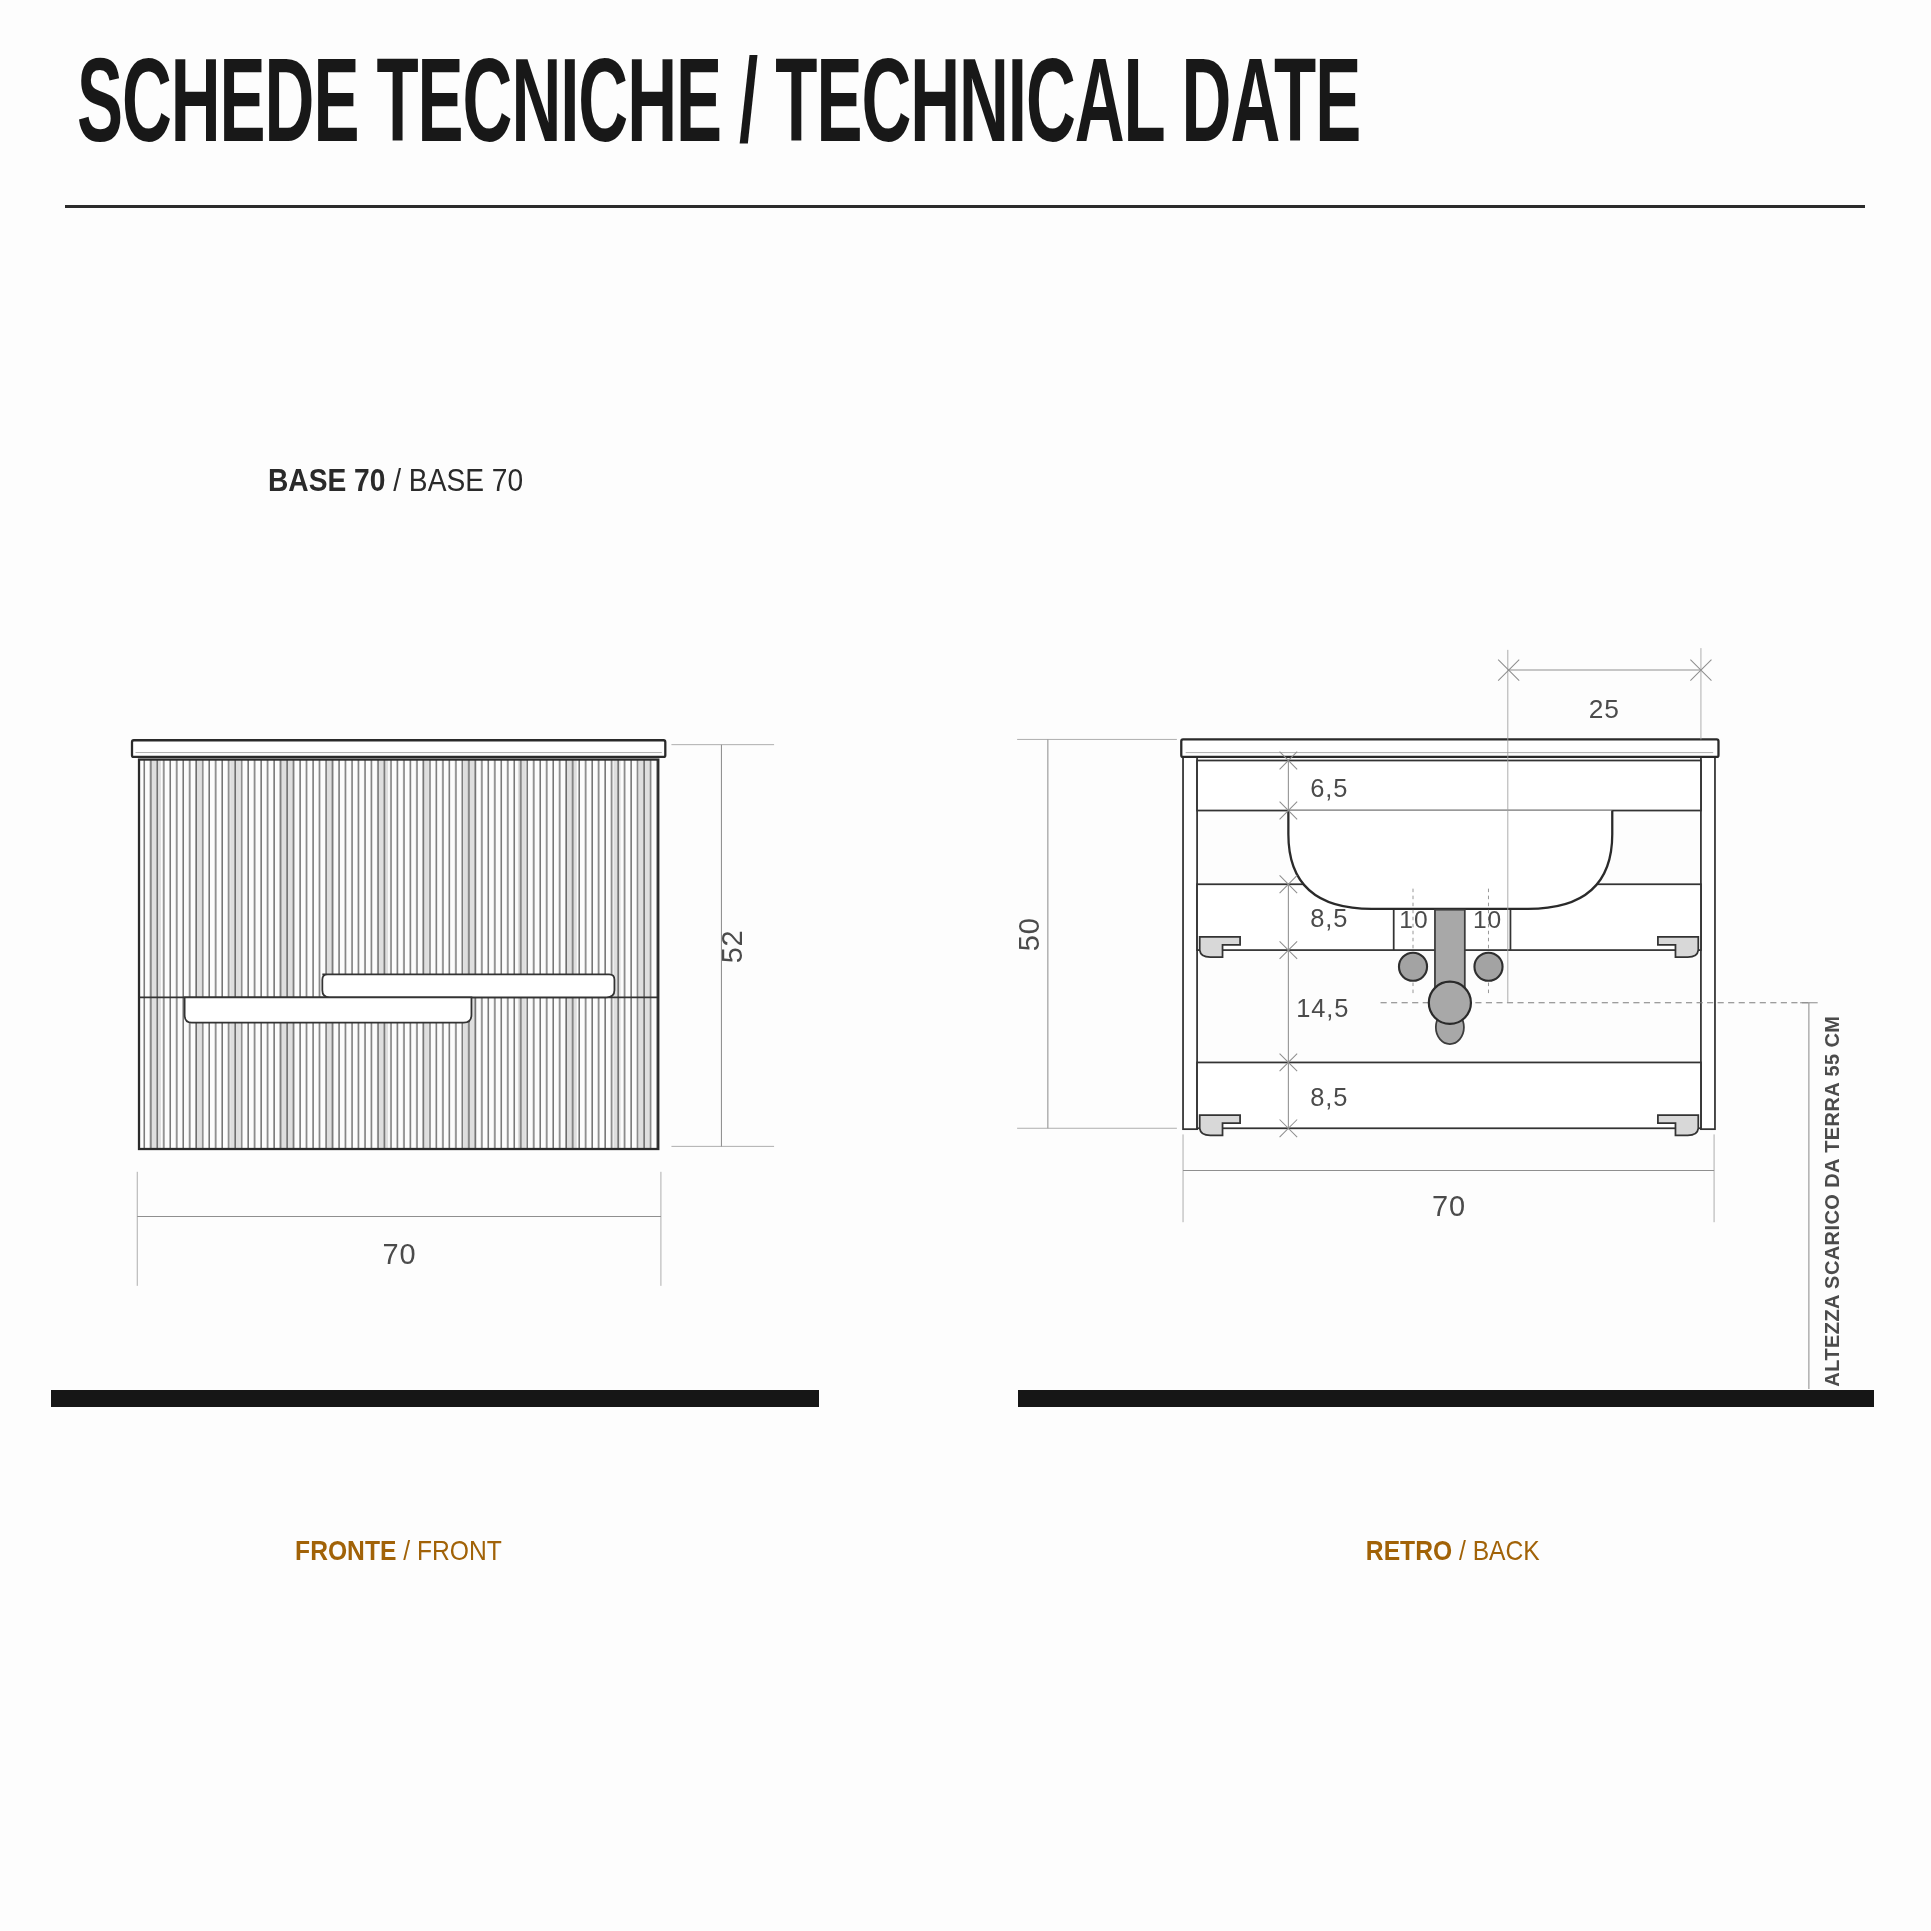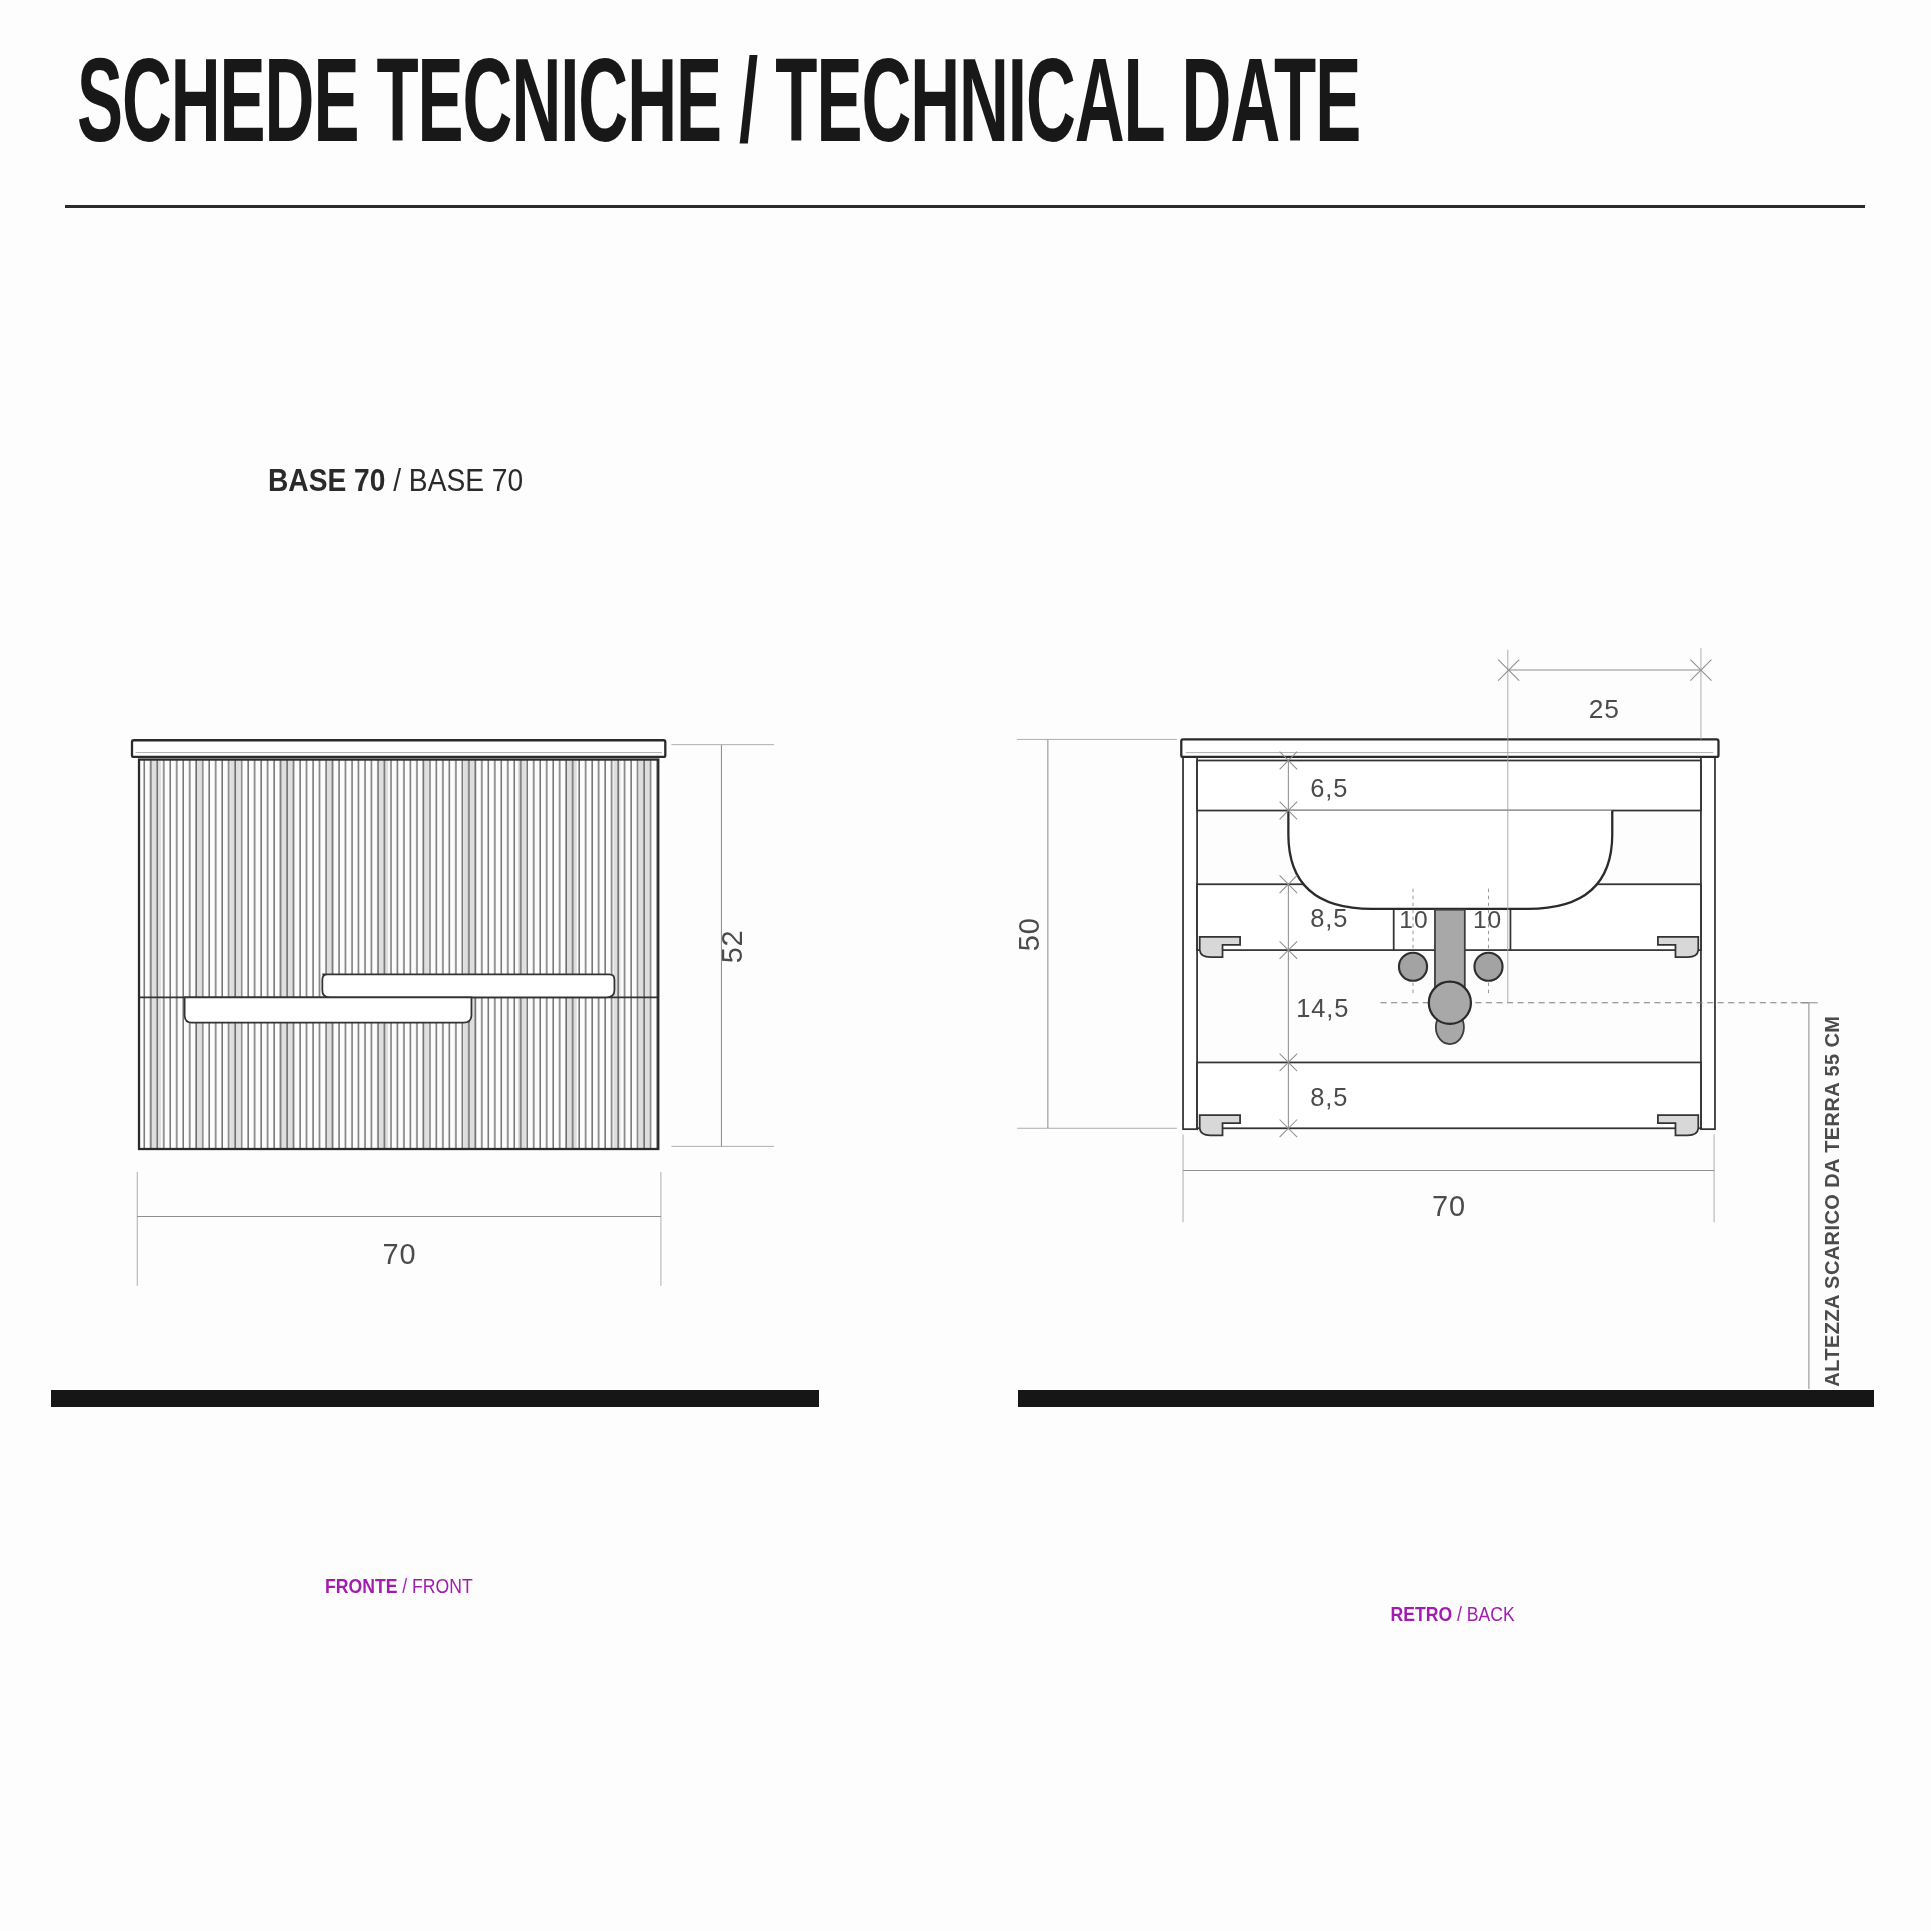--- a/index.html
+++ b/index.html
@@ -9,21 +9,21 @@
   }
   .page-title{
     position:absolute;left:77px;top:35px;height:140px;
     font-size:119px;font-weight:bold;letter-spacing:-1.8px;white-space:nowrap;
     transform:scaleX(0.58);transform-origin:left top;color:#181818;line-height:1.1;
   }
   .title-rule{position:absolute;left:65px;top:205px;width:1800px;height:2.6px;background:#2b2b2b;}
   .product-label{position:absolute;left:268px;top:462px;font-size:32px;white-space:nowrap;
     transform:scaleX(0.88);transform-origin:left top;color:#2a2a2a;}
   .product-label b{font-weight:bold;}
-  .caption{position:absolute;top:1575px;width:351px;text-align:center;font-size:20px;color:#a21caf;}
+  .caption{position:absolute;top:1535px;width:351px;text-align:center;font-size:28px;color:#a16207;}
   .caption .inner{display:inline-block;transform:scaleX(0.88);white-space:nowrap;}
   .caption b{font-weight:bold;}
   .floor-bar{position:absolute;top:1390px;height:16.7px;background:#161616;}
   svg{position:absolute;overflow:visible;}
   svg text{font-family:"Liberation Sans", sans-serif;fill:#4b4b4b;letter-spacing:1px;}
   .thick{stroke:#2a2a2a;stroke-width:2.6;fill:none;}
   .med{stroke:#333;stroke-width:2;fill:none;}
   .dim{stroke:#8f8f8f;stroke-width:1.2;fill:none;}
   .ext{stroke:#a2a2a2;stroke-width:1;fill:none;}
   .dash{stroke:#7d7d7d;stroke-width:1.2;fill:none;stroke-dasharray:7 5;}
@@ -195,16 +195,16 @@
     <text transform="translate(2094,1368) rotate(-90) scale(0.95,1)" text-anchor="middle" font-size="24" font-weight="bold" fill="#222" style="letter-spacing:0.5px">ALTEZZA SCARICO DA TERRA 55 CM</text>
   </g>
 </svg>
 
 <div class="floor-bar" style="left:51px;width:768px;"></div>
 <div class="floor-bar" style="left:1018px;width:856px;"></div>
 
 <div class="caption" style="left:223px;">
   <span class="inner"><b>FRONTE</b><span> / </span><span>FRONT</span></span>
 </div>
-<div class="caption" style="left:1277px;margin-top:28px;">
+<div class="caption" style="left:1277px;">
   <span class="inner"><b>RETRO</b><span> / </span><span>BACK</span></span>
 </div>
 
 
 </body></html>

